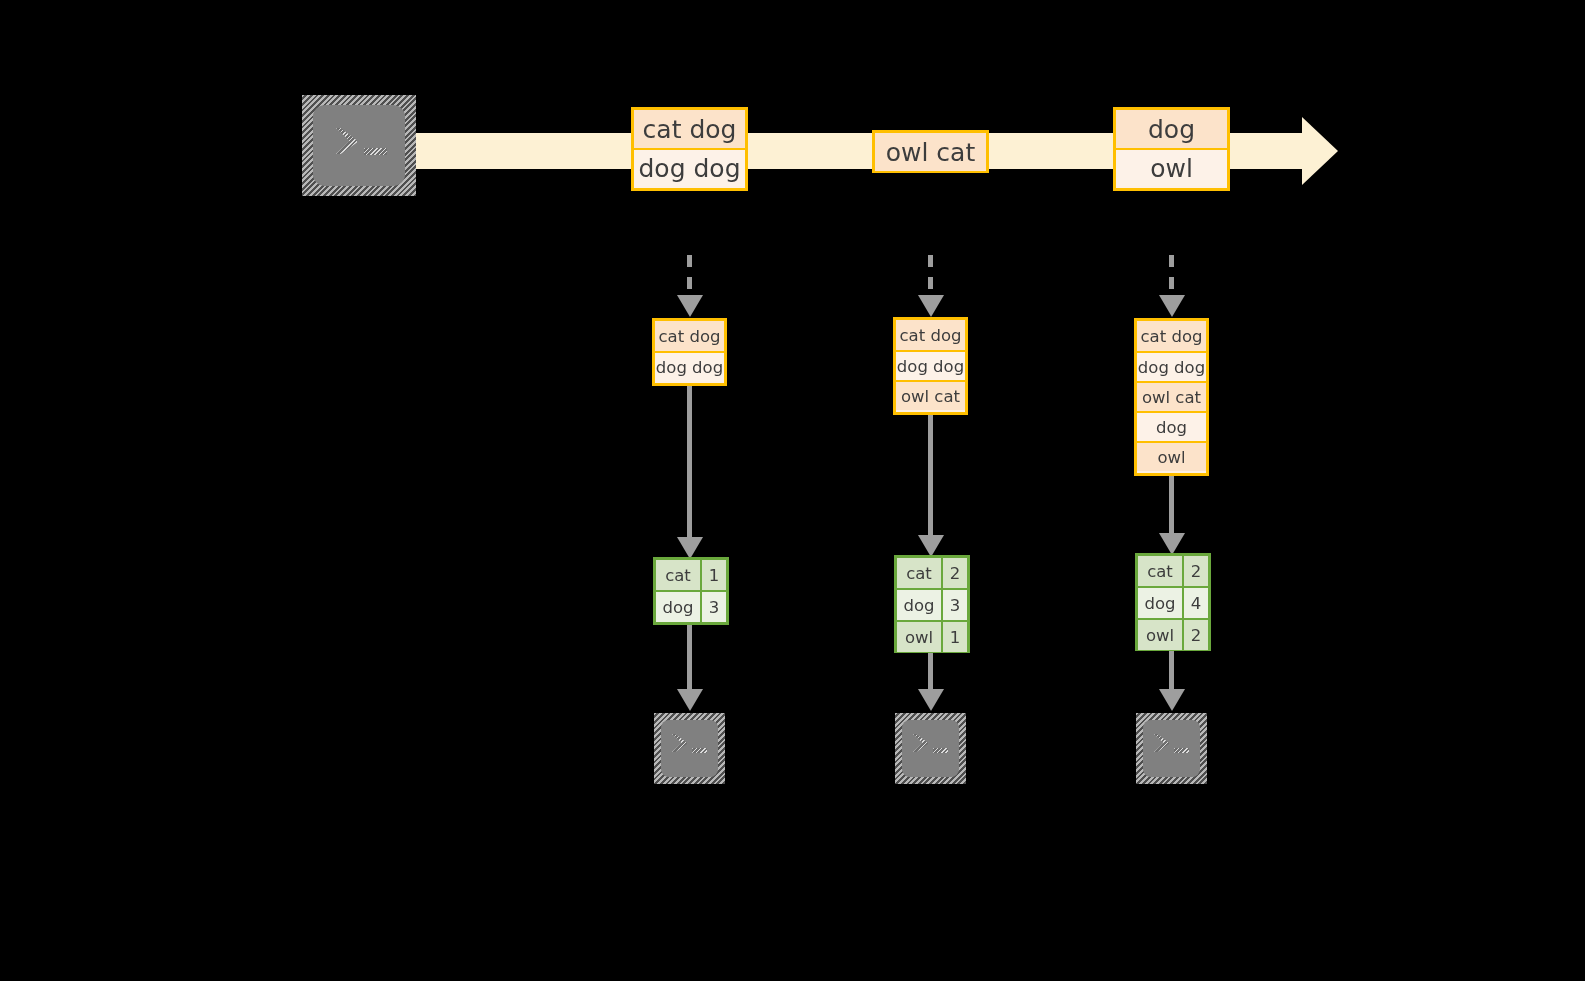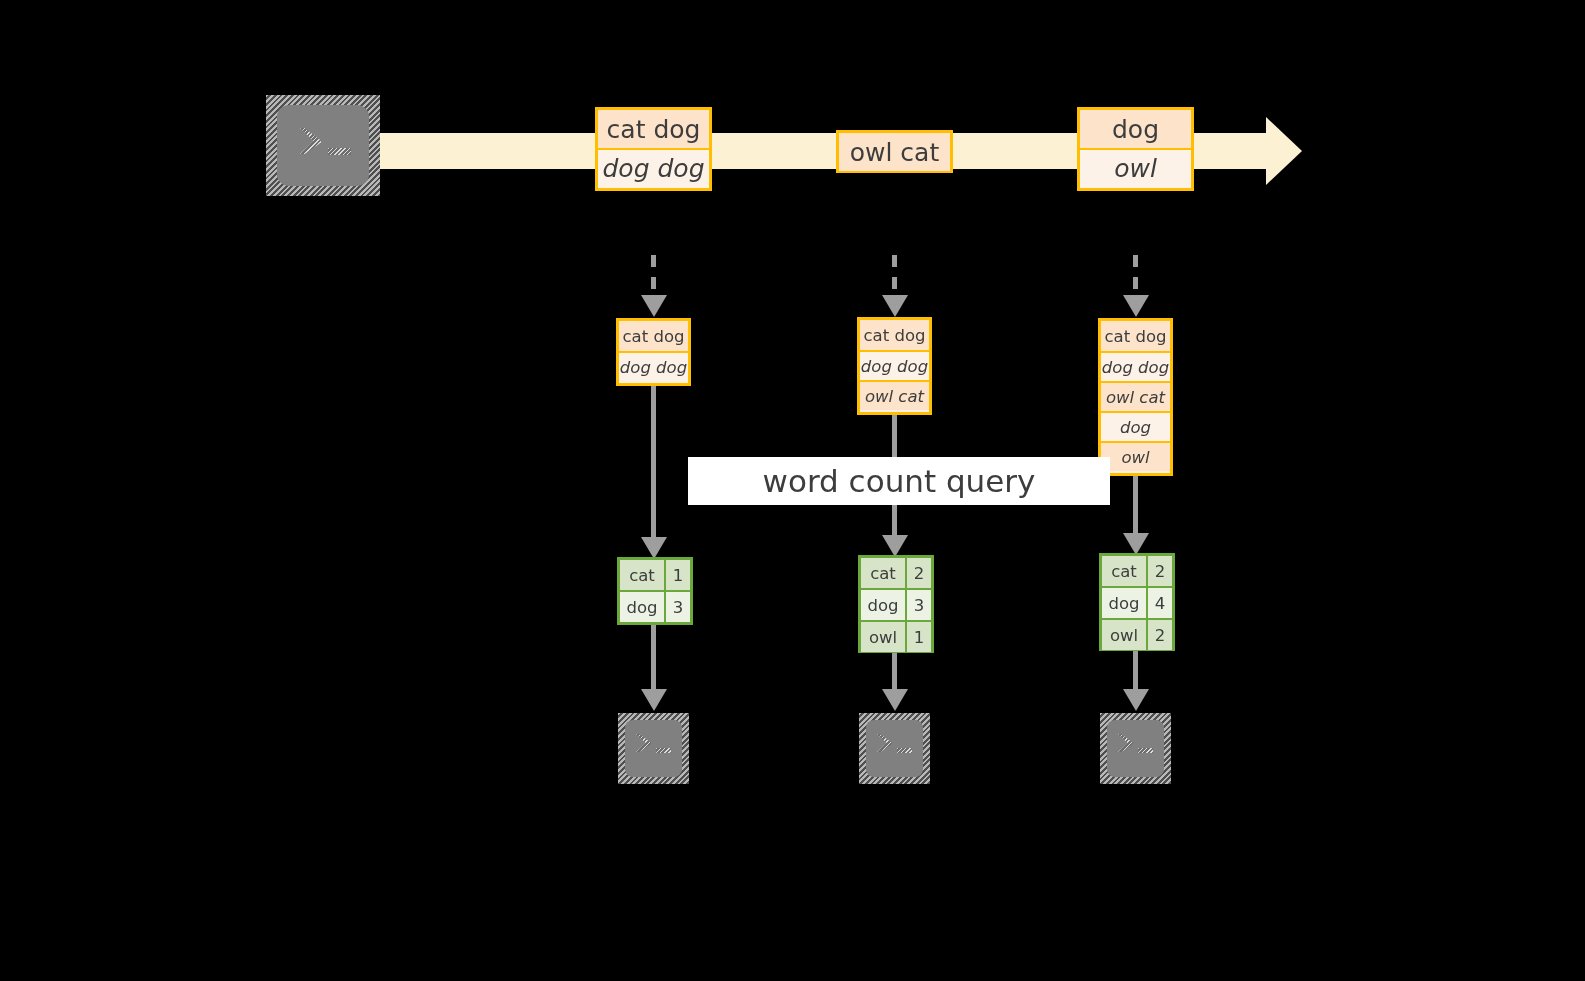--- a/index.html
+++ b/index.html
@@ -10,20 +10,21 @@
   }
   body {
     font-family: "DejaVu Sans", "Liberation Sans", sans-serif;
   }
   #stage {
     position: relative;
     width: 1370px;
     height: 981px;
     background: #000000;
     overflow: hidden;
+    margin-left: 36px;
   }
 
   
   .term {
     position: absolute;
     box-sizing: border-box;
   }
   .term .hatch {
     position: absolute;
     inset: 0;
@@ -76,21 +77,21 @@
   .ebox .row {
     box-sizing: border-box;
     display: flex;
     align-items: center;
     justify-content: center;
     color: #3d3d3d;
     white-space: nowrap;
   }
   .ebox .row.alt { background: #fce3ca; }
   .ebox .row.plain { background: #fdf2e8; }
-  .ebox .row + .row { border-top: 2px solid #ffbf00; font-style: italic; }
+  .ebox .row + .row { border-top: 2px solid #ffbf00; }
 
   .ebox.big .row { height: 38px; font-size: 25px; }
   .ebox.small .row { height: 30px; font-size: 16.5px; }
 
   
   .gtable {
     position: absolute;
     box-sizing: border-box;
     border: 3px solid #6aa83c;
     background: #84cc16;
@@ -282,17 +283,14 @@
   <div class="conn" style="left:1133px; top:651px; width:5px; height:40px;"></div>
   <div class="ahead" style="left:1123px; top:689px;"></div>
 
   <div class="term" style="left:1100px; top:713px; width:71px; height:71px;">
     <div class="hatch"></div>
     <div class="inner" style="left:7px; top:7px; right:7px; bottom:7px;"></div>
     <div class="chev" style="left:18px; top:21px; width:15px; height:18px;"></div>
     <div class="usc" style="left:38px; top:35px; width:15px; height:5px;"></div>
   </div>
 
-  <div class="query-band" style="left:688px; top:457px; width:422px; height:48px;">
-    <span class="qlabel">word count query</span>
-  </div>
 
 </div>
 
 </body></html>

